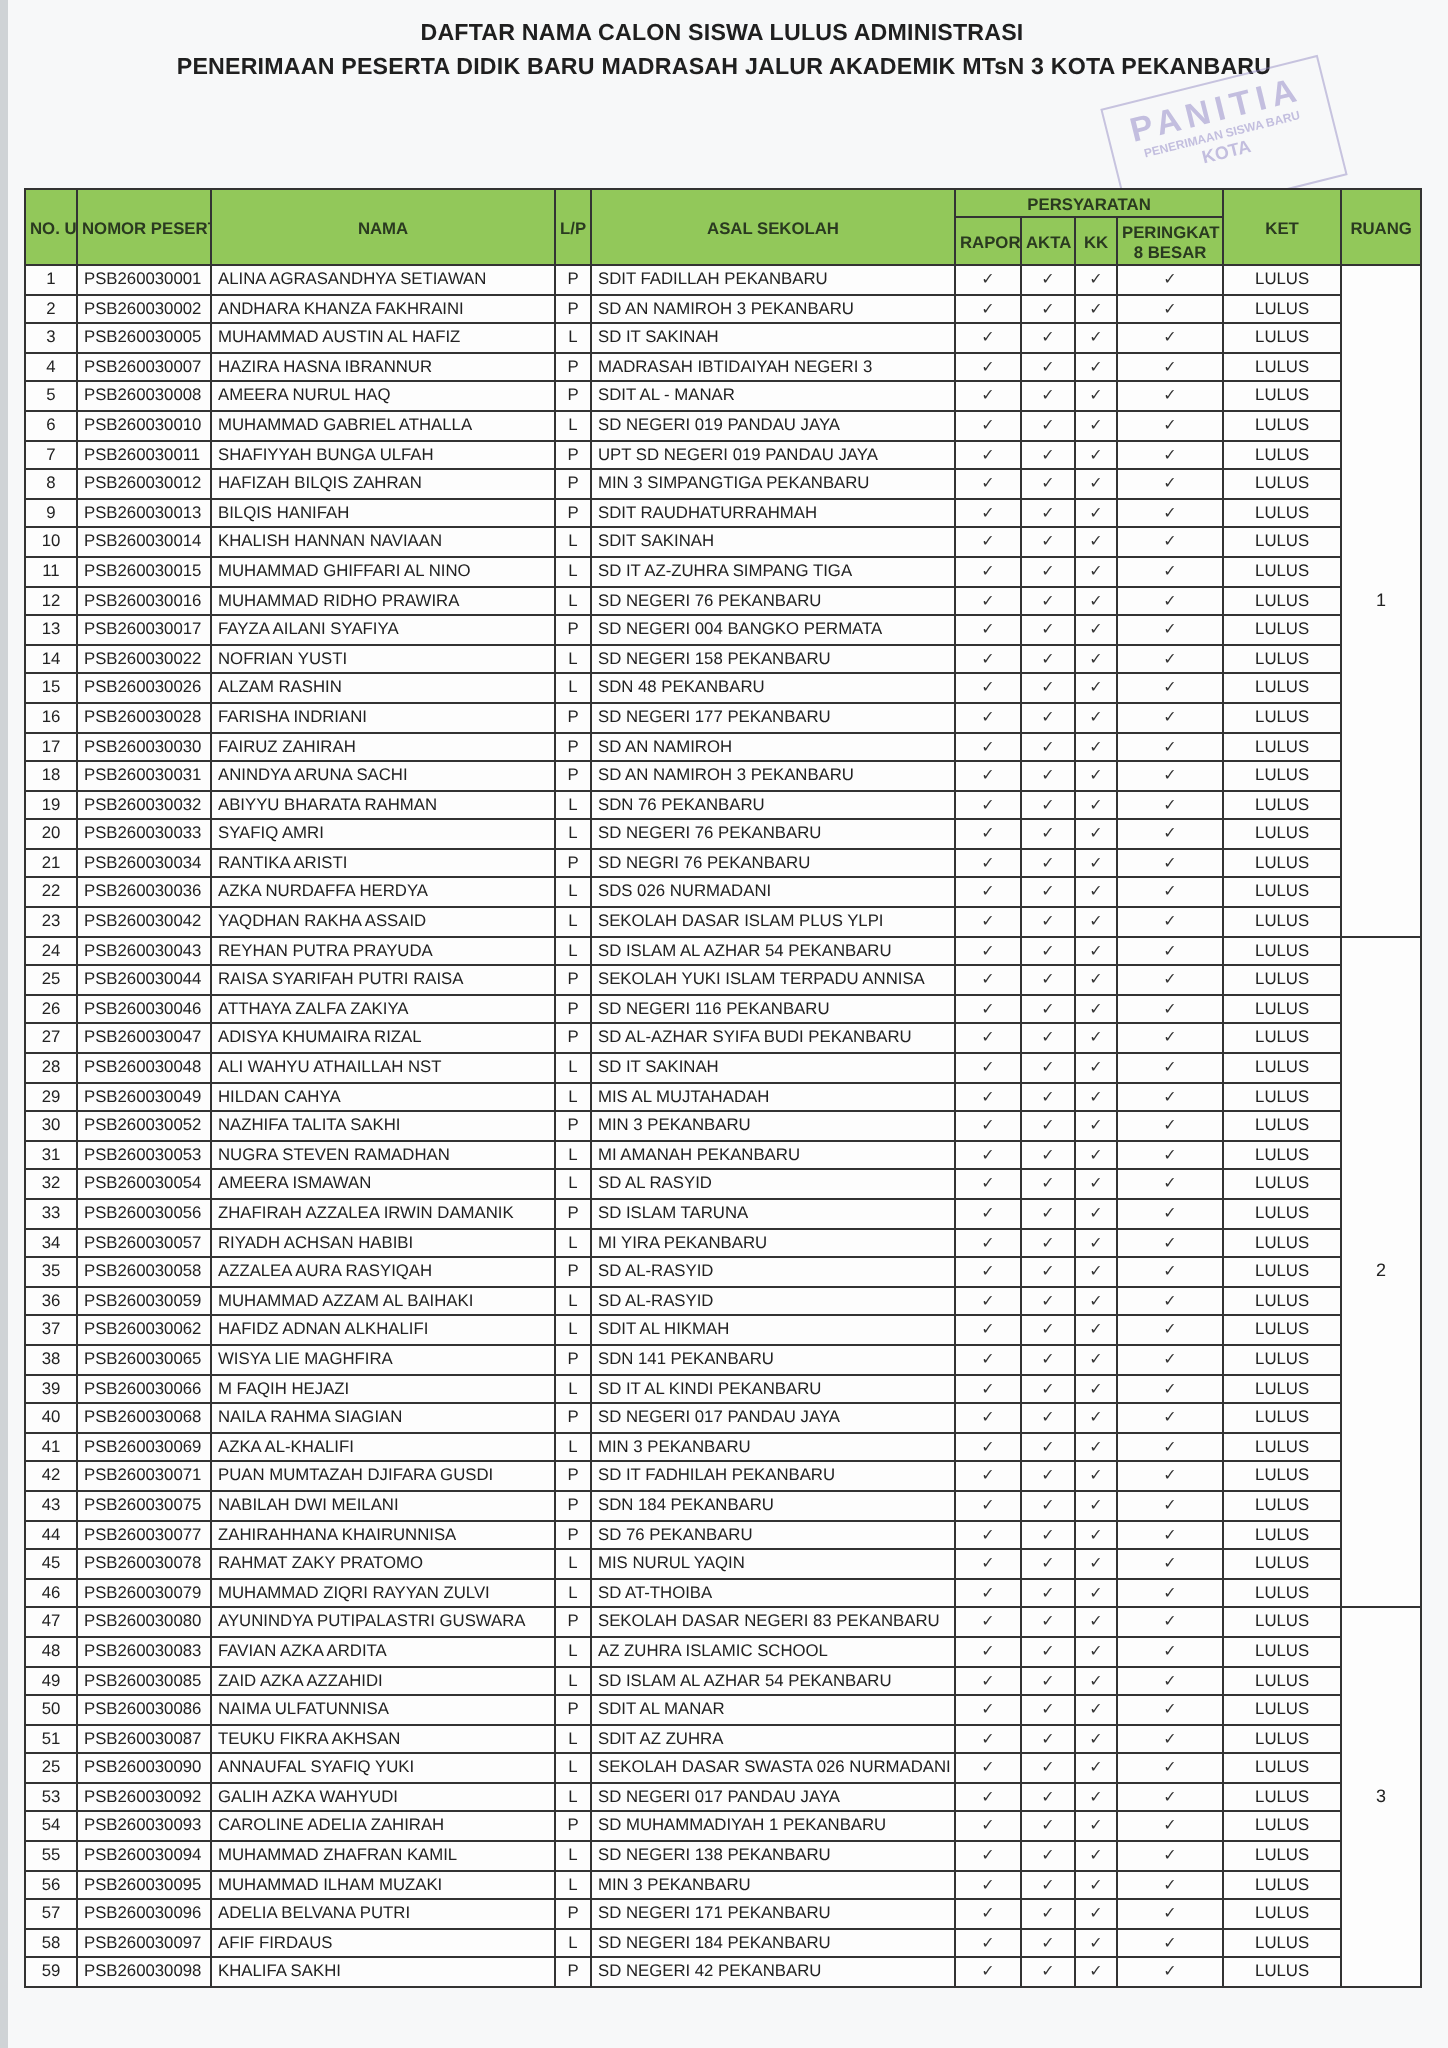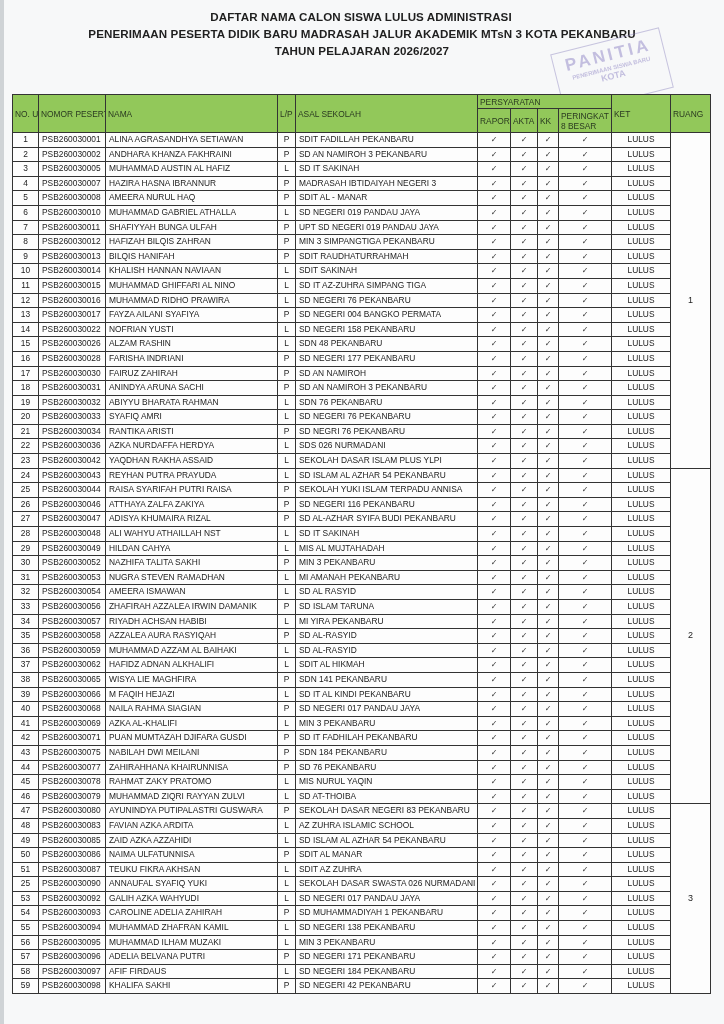--- a/index.html
+++ b/index.html
@@ -17,38 +17,37 @@
     color:rgba(130,120,190,0.45); text-align:center; font-weight:bold;
   }
   .stamp .s1 { font-size:17px; letter-spacing:3px; margin-top:4px; }
   .stamp .s2 { font-size:6px; }
   .stamp .s3 { font-size:9px; }
   table {
     position:absolute; left:12px; top:94px; border-collapse:collapse;
     table-layout:fixed; width:698px; font-size:8.4px;
   }
   th, td { border:1px solid #333; padding:0 2px; height:13.6px; line-height:13.6px; white-space:nowrap; overflow:hidden; }
-  th { background:#92c85a; font-weight:normal; color:#2a3a20; text-align:left; line-height:10px; height:auto; }
+  th { background:#92c85a; font-weight:bold; color:#2a3a20; text-align:center; line-height:10px; height:auto; }
   td { background:#fdfdfd; }
   .c { text-align:center; }
   .l { text-align:left; padding-left:3px; }
   .chk { color:#333; font-size:8px; }
   .room { text-align:center; vertical-align:middle; font-size:9px; background:#fdfdfd; }
   .hdr-top { height:14px; }
   .hdr-sub { height:24px; }
 </style>
 </head>
 <body>
 
 <div class="page-edge"></div>
 
 <div class="titles">
   <div class="t1">DAFTAR NAMA CALON SISWA LULUS ADMINISTRASI</div>
   <div>PENERIMAAN PESERTA DIDIK BARU MADRASAH JALUR AKADEMIK MTsN 3 KOTA PEKANBARU</div>
-  <div>TAHUN PELAJARAN 2026/2027</div>
 </div>
 
 <div class="stamp">
   <div class="s1">PANITIA</div>
   <div class="s2">PENERIMAAN SISWA BARU</div>
   <div class="s3">KOTA</div>
 </div>
 
 <table>
   <colgroup>

